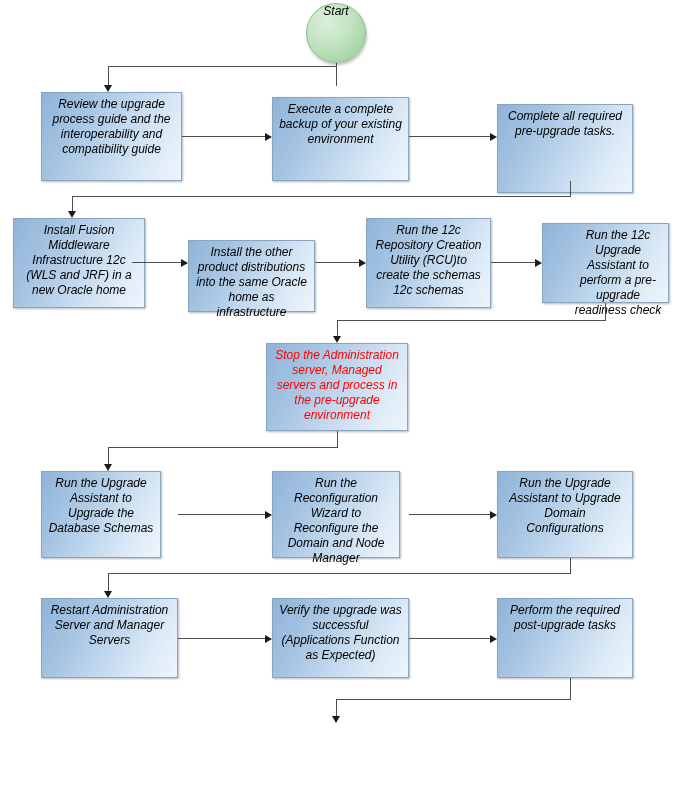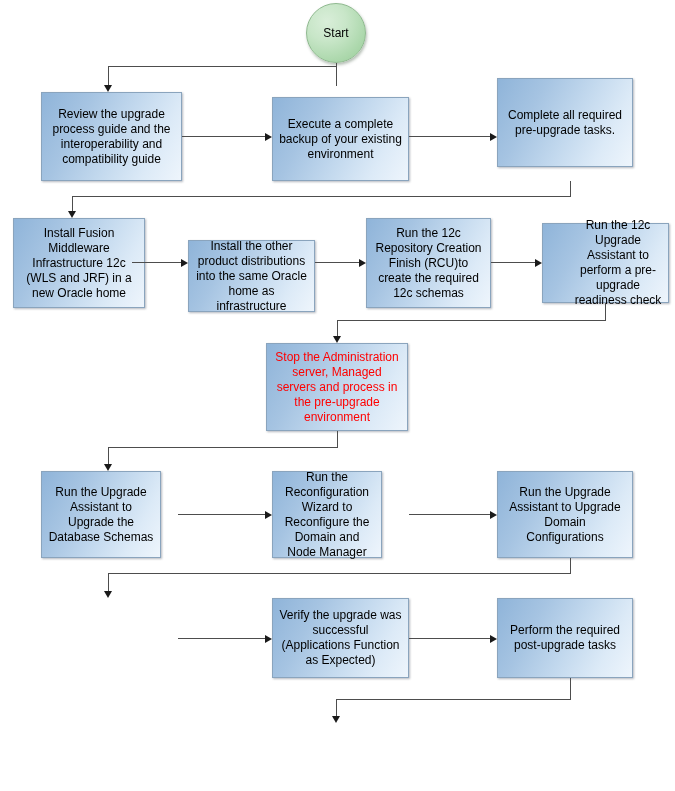--- a/index.html
+++ b/index.html
@@ -15,27 +15,28 @@
     position: relative;
     width: 675px;
     height: 791px;
     background: #ffffff;
     overflow: hidden;
   }
   .node {
     position: absolute;
     box-sizing: border-box;
     display: flex;
-    align-items: center;
+    align-items: flex-start;
     justify-content: center;
     text-align: center;
     color: #000000;
     font-size: 12px;
     line-height: 15px;
     letter-spacing: 0px;
+    font-style: italic;
   }
   .box {
     border: 1px solid #8aa4bd;
     background: linear-gradient(118deg, #8fb4d9 0%, #a6c4e2 28%, #c3d9ee 55%, #dceaf7 78%, #eef5fc 100%);
     box-shadow: 1px 1px 2px rgba(90,100,115,0.45);
     padding: 4px 6px;
   }
   .box .txt {
     display: block;
     width: 100%;
@@ -94,21 +95,21 @@
   <div class="seg h" style="left:182px; top:136px; width:83px;"></div>
   <div class="arrow right" style="left:265px; top:133px;"></div>
 
   <div class="node box" style="left:272px; top:97px; width:137px; height:84px;">
     <span class="txt">Execute a complete backup of your existing environment</span>
   </div>
 
   <div class="seg h" style="left:409px; top:136px; width:81px;"></div>
   <div class="arrow right" style="left:490px; top:133px;"></div>
 
-  <div class="node box" style="left:497px; top:78px; width:136px; height:89px;">
+  <div class="node box" style="left:497px; top:104px; width:136px; height:89px;">
     <span class="txt">Complete all required pre-upgrade tasks.</span>
   </div>
 
   <div class="seg v" style="left:570px; top:181px; height:16px;"></div>
   <div class="seg h" style="left:72px; top:196px; width:499px;"></div>
   <div class="seg v" style="left:72px; top:196px; height:17px;"></div>
   <div class="arrow down" style="left:68px; top:211px;"></div>
 
   <div class="node box" style="left:13px; top:218px; width:132px; height:90px;">
     <span class="txt">Install Fusion Middleware Infrastructure 12c (WLS and JRF) in a new Oracle home</span>
@@ -118,21 +119,21 @@
   <div class="arrow right" style="left:181px; top:259px;"></div>
 
   <div class="node box" style="left:188px; top:240px; width:127px; height:72px;">
     <span class="txt">Install the other product distributions into the same Oracle home as infrastructure</span>
   </div>
 
   <div class="seg h" style="left:315px; top:262px; width:44px;"></div>
   <div class="arrow right" style="left:359px; top:259px;"></div>
 
   <div class="node box" style="left:366px; top:218px; width:125px; height:90px;">
-    <span class="txt">Run the 12c Repository Creation Finish (RCU)to create the required 12c schemas</span>
+    <span class="txt">Run the 12c Repository Creation Utility (RCU)to create the schemas 12c schemas</span>
   </div>
 
   <div class="seg h" style="left:491px; top:262px; width:44px;"></div>
   <div class="arrow right" style="left:535px; top:259px;"></div>
 
   <div class="node box" style="left:542px; top:223px; width:127px; height:80px;padding-left:31px;">
     <span class="txt">Run the 12c Upgrade Assistant to perform a pre-upgrade readiness check</span>
   </div>
 
   <div class="seg v" style="left:605px; top:303px; height:18px;"></div>
@@ -149,36 +150,39 @@
   <div class="seg v" style="left:108px; top:447px; height:19px;"></div>
   <div class="arrow down" style="left:104px; top:464px;"></div>
 
   <div class="node box" style="left:41px; top:471px; width:120px; height:87px;">
     <span class="txt">Run the Upgrade Assistant to Upgrade the Database Schemas</span>
   </div>
 
   <div class="seg h" style="left:178px; top:514px; width:87px;"></div>
   <div class="arrow right" style="left:265px; top:511px;"></div>
 
-  <div class="node box" style="left:272px; top:471px; width:110px; height:87px;">
+  <div class="node box" style="left:272px; top:471px; width:128px; height:87px;">
     <span class="txt">Run the Reconfiguration Wizard to Reconfigure the Domain and Node Manager</span>
   </div>
 
   <div class="seg h" style="left:409px; top:514px; width:81px;"></div>
   <div class="arrow right" style="left:490px; top:511px;"></div>
 
   <div class="node box" style="left:497px; top:471px; width:136px; height:87px;">
     <span class="txt">Run the Upgrade Assistant to Upgrade Domain Configurations</span>
   </div>
 
   <div class="seg v" style="left:570px; top:558px; height:16px;"></div>
   <div class="seg h" style="left:108px; top:573px; width:463px;"></div>
   <div class="seg v" style="left:108px; top:573px; height:20px;"></div>
   <div class="arrow down" style="left:104px; top:591px;"></div>
 
+  <div class="node box" style="left:41px; top:598px; width:137px; height:80px;">
+    <span class="txt">Restart Administration Server and Manager Servers</span>
+  </div>
 
   <div class="seg h" style="left:178px; top:638px; width:87px;"></div>
   <div class="arrow right" style="left:265px; top:635px;"></div>
 
   <div class="node box" style="left:272px; top:598px; width:137px; height:80px;">
     <span class="txt">Verify the upgrade was successful (Applications Function as Expected)</span>
   </div>
 
   <div class="seg h" style="left:409px; top:638px; width:81px;"></div>
   <div class="arrow right" style="left:490px; top:635px;"></div>

